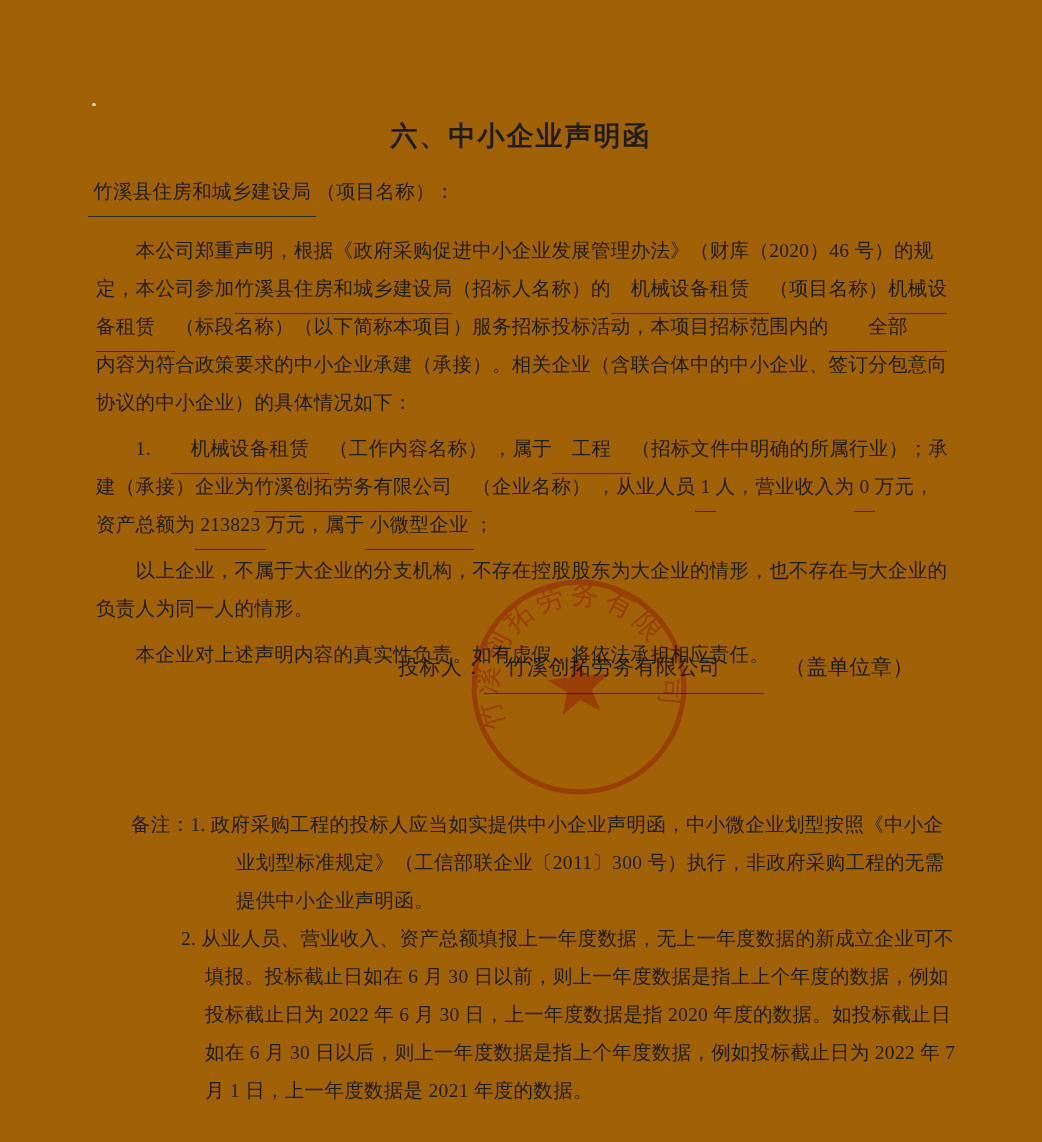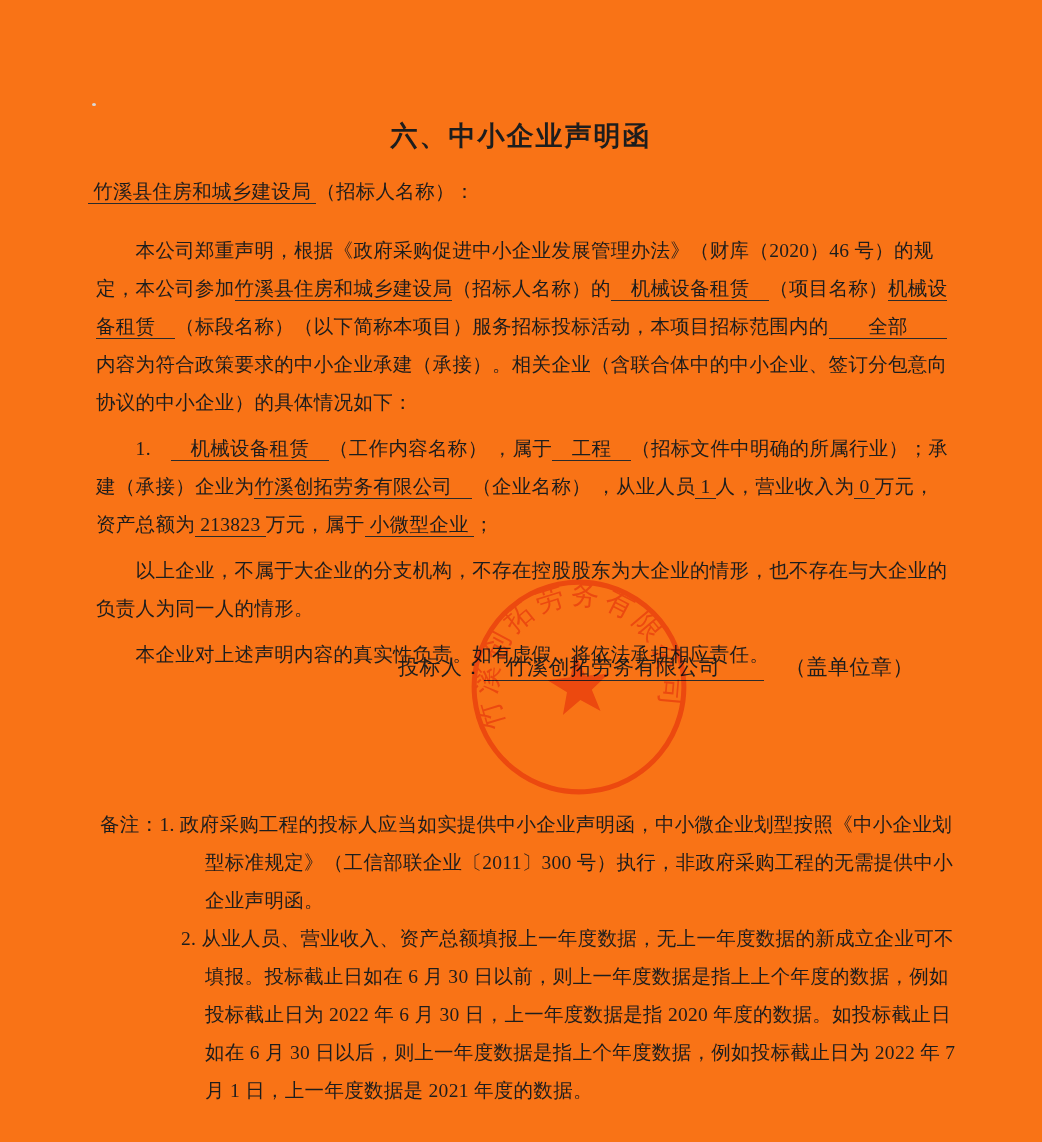--- a/index.html
+++ b/index.html
@@ -3,74 +3,74 @@
 <meta charset="utf-8">
 <style>
   html,body { margin:0; padding:0; }
   body {
     width:1042px; height:1142px; position:relative;
     background:#fdfdfd;
     font-family:"Liberation Serif","DejaVu Serif",serif;
     color:#1d1d1d;
     overflow:hidden;
   }
-  .doc-page { position:absolute; inset:0; background:#f97316;text-decoration:underline; }
+  .doc-page { position:absolute; inset:0; background:#a16207;text-decoration:underline; }
 
   .doc-title {
     position:absolute; top:100px; left:0; width:100%;
     text-align:center; font-size:27px; font-weight:700; letter-spacing:2px;
   }
 
   .addressee {
     position:absolute; left:88px; top:173px; width:869px;
     font-size:19.5px; line-height:38px; white-space:pre-wrap; letter-spacing:0.3px;
   }
 
   .body-text {
     position:absolute; left:88px; top:224px; width:869px;
     font-size:19.5px; line-height:38px; letter-spacing:0.3px;
   }
   .para { white-space:pre-wrap; margin:8px; }
 
-  .u { border-bottom:1.3px solid #2b2b2b; padding-bottom:1px; }
+  .u { border-bottom:1.3px solid #2b2b2b; padding-bottom:14px; }
 
   .signature {
     position:absolute; left:0; top:648px; width:940px;
     font-size:21px; letter-spacing:0.5px;
   }
   .sign-bidder { margin-left:398px; line-height:39px; white-space:pre-wrap; }
   .sign-date   { margin-left:453px; line-height:39px; white-space:pre-wrap; }
 
   .stamp {
     position:absolute; left:458px; top:566px; width:242px; height:242px;
     opacity:0.78; transform:rotate(-6deg); mix-blend-mode:multiply;
     pointer-events:none;
   }
 
   .notes {
     position:absolute; left:100px; top:806px; width:856px;
     font-size:19.5px; line-height:38px; letter-spacing:0.3px;
   }
   .note-item { white-space:pre-wrap; margin:0; }
-  .note-1 { padding-left:105px; text-indent:-105px; }
+  .note-1 { padding-left:105px; text-indent:-105px;margin-left:31px; }
   .note-2 { padding-left:105px; text-indent:-24px; }
 
   .speck { position:absolute; left:92px; top:103px; width:4px; height:3px;
     background:#d8d8d8; border-radius:50%; }
 </style>
 </head>
 <body>
 
 <div class="doc-page">
 
   <div class="speck"></div>
 
   <h1 class="doc-title">六、中小企业声明函</h1>
 
-  <div class="addressee"><span class="u"> 竹溪县住房和城乡建设局 </span><span>（招标人名称）：</span></div>
+  <div class="addressee"><span class="u"> 竹溪县住房和城乡建设局 </span><span>（项目名称）：</span></div>
 
   <div class="body-text">
     <p class="para"><span>　　本公司郑重声明，根据《政府采购促进中小企业发展管理办法》（财库（2020）46 号）的规定，本公司参加</span><span class="u">竹溪县住房和城乡建设局</span><span>（招标人名称）的</span><span class="u">　机械设备租赁　</span><span>（项目名称）</span><span class="u">机械设备租赁　</span><span>（标段名称）（以下简称本项目）服务招标投标活动，本项目招标范围内的</span><span class="u">　　全部　　</span><span>内容为符合政策要求的中小企业承建（承接）。相关企业（含联合体中的中小企业、签订分包意向协议的中小企业）的具体情况如下：</span></p>
     <p class="para"><span>　　1.　</span><span class="u">　机械设备租赁　</span><span>（工作内容名称） ，属于</span><span class="u">　工程　</span><span>（招标文件中明确的所属行业）；承建（承接）企业为</span><span class="u">竹溪创拓劳务有限公司　</span><span>（企业名称） ，从业人员</span><span class="u"> 1 </span><span>人，营业收入为</span><span class="u"> 0 </span><span>万元，资产总额为</span><span class="u"> 213823 </span><span>万元，属于</span><span class="u"> 小微型企业 </span><span>；</span></p>
     <p class="para">　　以上企业，不属于大企业的分支机构，不存在控股股东为大企业的情形，也不存在与大企业的负责人为同一人的情形。</p>
     <p class="para">　　本企业对上述声明内容的真实性负责。如有虚假，将依法承担相应责任。</p>
   </div>
 
   <div class="signature">
     <div class="sign-bidder"><span>投标人：</span><span class="u">　竹溪创拓劳务有限公司　　</span><span>　（盖单位章）</span></div>

